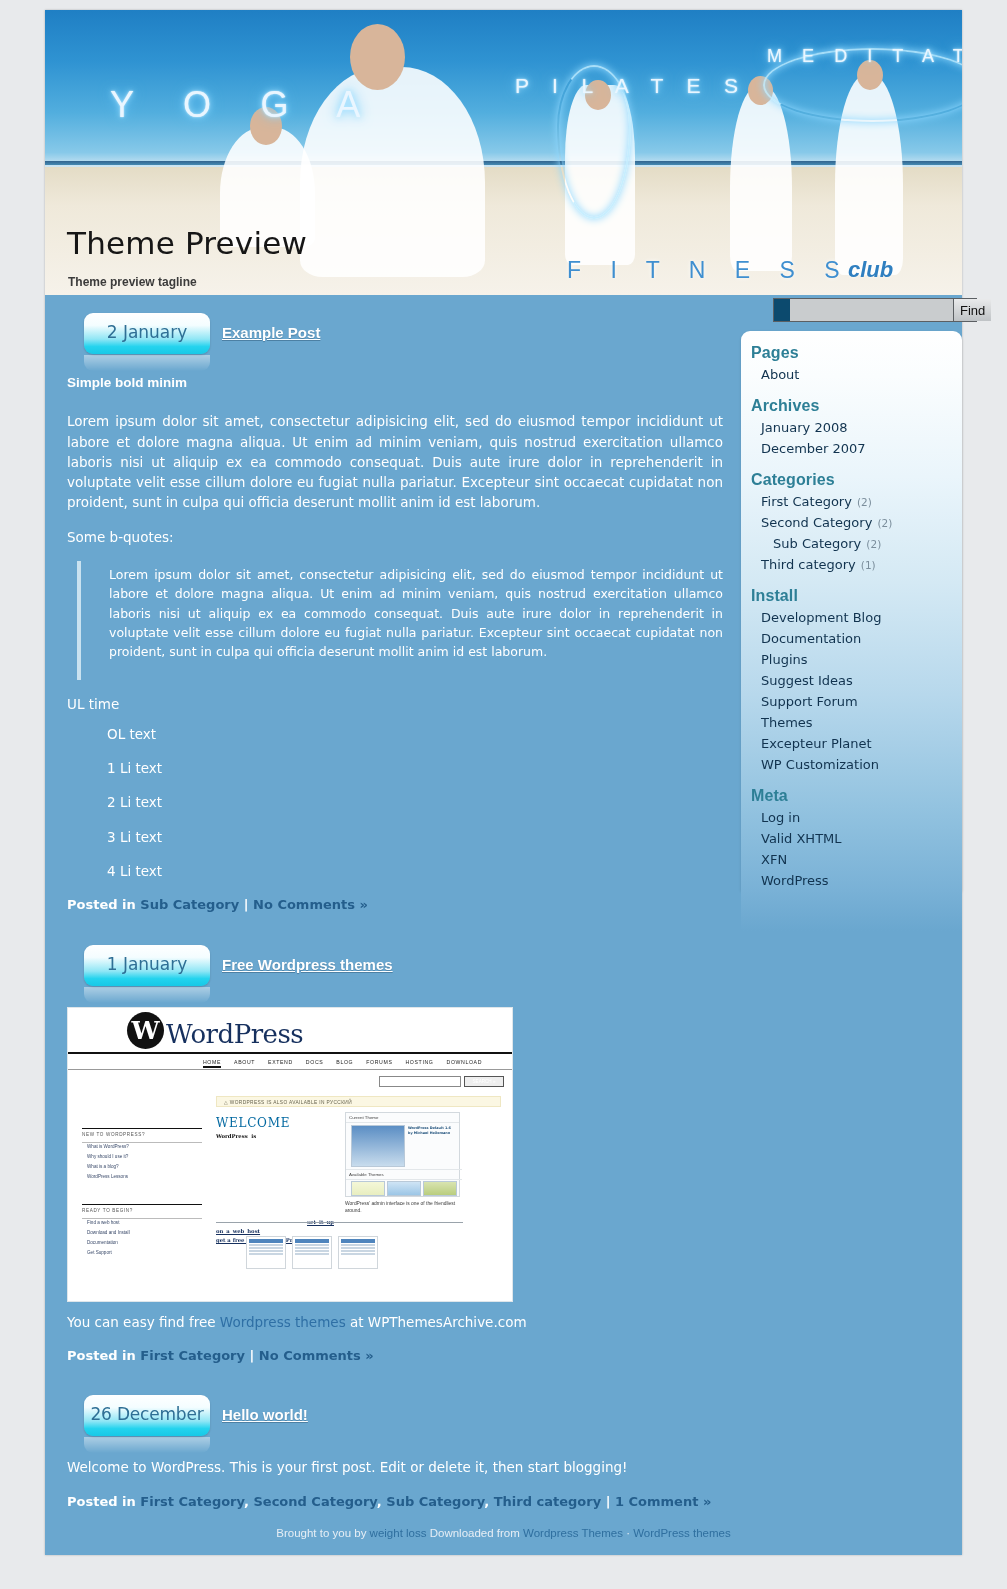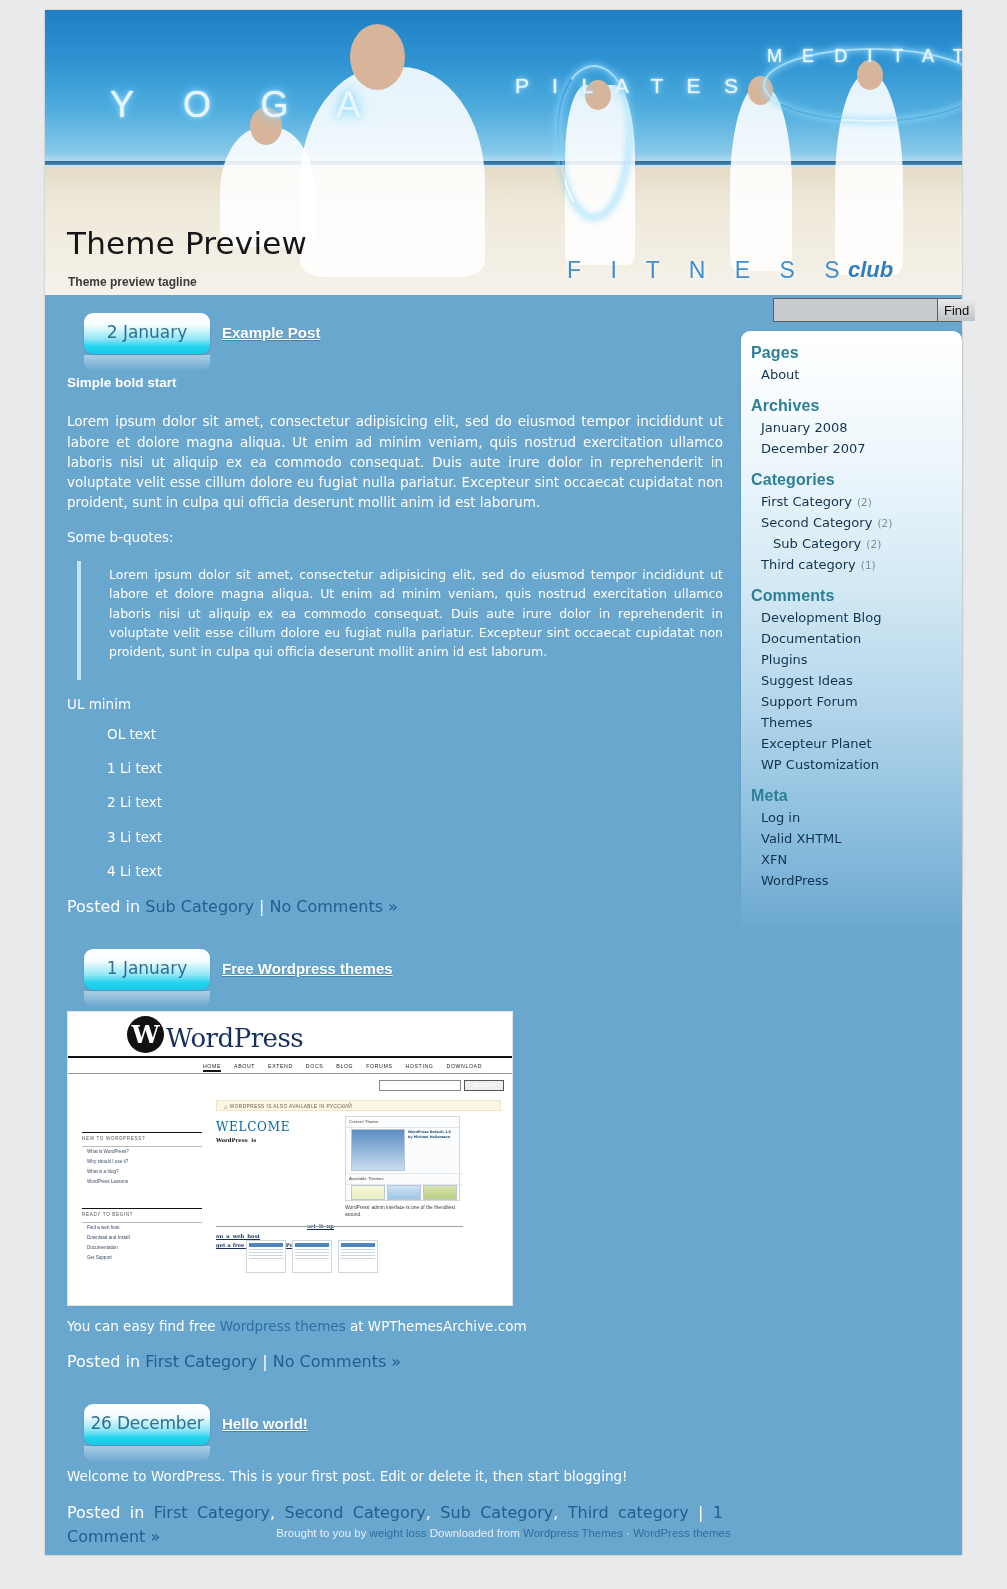--- a/index.html
+++ b/index.html
@@ -115,21 +115,21 @@
     margin:4px 0 14px 10px;padding:4px 0 4px 28px;
     border-left:4px solid #c9e2f0;
     color:#5d7f97;text-align:justify;font-size:12.5px;line-height:1.55;
   }
   blockquote p{margin:0;color:#5d7f97;}
   ul.demo-list,ol.demo-list{list-style:none;margin:0;padding:0;}
   ul.demo-list>li{margin:0 0 10px 0;}
   ol.demo-list{margin:2px 0 0 40px;}
   ol.demo-list>li{margin:0 0 14px 0;}
   .postmeta{
-    font-size:16px;color:#a9c4d8;margin:2px 0 0 0;
+    font-size:13px;color:#a9c4d8;margin:2px 0 0 0;font-weight:bold;
   }
   .postmeta a{color:#245e8c;text-decoration:none;}
   .content-link{color:#2e6fa5;text-decoration:none;}
 
   
   .wp-shot{
     margin:16px 0 10px 0;width:444px;height:293px;background:#fff;
     border:1px solid #dfe6ea;position:relative;overflow:hidden;
   }
   .wp-shot .wp-top{position:relative;height:44px;border-bottom:2px solid #111;}
@@ -193,21 +193,21 @@
   .wp-hr{position:absolute;left:148px;top:214px;width:247px;height:1px;background:#9aa3ab;}
   .wp-cards{position:absolute;left:178px;top:228px;display:flex;gap:6px;}
   .wp-card{width:40px;height:33px;border:1px solid #d0d6db;background:#fff;padding:2px;box-sizing:border-box;}
   .wp-card .bar{height:4px;background:#4f85bd;margin-bottom:1.5px;}
   .wp-card .ln{height:1.6px;background:#c9d6e2;margin-bottom:1.4px;}
 
   
   #searchform{
     position:absolute;left:46px;top:3px;width:186px;height:22px;
     display:flex;align-items:stretch;
-    border:1px solid #5b5f63;background:#0ea5e9;
+    border:1px solid #5b5f63;background:#0c4a6e;padding-left:16px;
   }
   #searchform input{
     flex:1;border:none;outline:none;background:#c9ccce;
     font-size:12px;padding:0 4px;color:#222;
     border-right:1px solid #5b5f63;
     font-family:"Liberation Sans",sans-serif;
   }
   #searchsubmit{
     width:44px;border:none;cursor:pointer;
     background:linear-gradient(180deg,#e9eaeb,#bfc3c6);
@@ -283,28 +283,28 @@
 
       <div class="post">
         <div class="post-head">
           <div class="badge-reflect"></div>
           <div class="date-badge">
             <span>2 January</span>
           </div>
           <a href="#" class="post-title">Example Post</a>
         </div>
         <div class="post-body">
-          <h4 class="bold-sample">Simple bold start</h4>
+          <h4 class="bold-sample">Simple bold minim</h4>
           <p>Lorem ipsum dolor sit amet, consectetur adipisicing elit, sed do eiusmod tempor incididunt ut labore et dolore magna aliqua. Ut enim ad minim veniam, quis nostrud exercitation ullamco laboris nisi ut aliquip ex ea commodo consequat. Duis aute irure dolor in reprehenderit in voluptate velit esse cillum dolore eu fugiat nulla pariatur. Excepteur sint occaecat cupidatat non proident, sunt in culpa qui officia deserunt mollit anim id est laborum.</p>
           <p>Some b-quotes:</p>
           <blockquote>
             <p>Lorem ipsum dolor sit amet, consectetur adipisicing elit, sed do eiusmod tempor incididunt ut labore et dolore magna aliqua. Ut enim ad minim veniam, quis nostrud exercitation ullamco laboris nisi ut aliquip ex ea commodo consequat. Duis aute irure dolor in reprehenderit in voluptate velit esse cillum dolore eu fugiat nulla pariatur. Excepteur sint occaecat cupidatat non proident, sunt in culpa qui officia deserunt mollit anim id est laborum.</p>
           </blockquote>
           <ul class="demo-list">
-            <li>UL minim</li>
+            <li>UL time</li>
           </ul>
           <ol class="demo-list">
             <li>OL text</li>
             <li>1 Li text</li>
             <li>2 Li text</li>
             <li>3 Li text</li>
             <li>4 Li text</li>
           </ol>
           <p class="postmeta">
             <span>Posted in</span>
@@ -458,21 +458,21 @@
           <h2>Categories</h2>
           <ul>
             <li><a href="#">First Category</a> <span class="cnt">(2)</span></li>
             <li><a href="#">Second Category</a> <span class="cnt">(2)</span></li>
             <li class="sub"><a href="#">Sub Category</a> <span class="cnt">(2)</span></li>
             <li><a href="#">Third category</a> <span class="cnt">(1)</span></li>
           </ul>
         </div>
 
         <div class="widget">
-          <h2>Comments</h2>
+          <h2>Install</h2>
           <ul>
             <li><a href="#">Development Blog</a></li>
             <li><a href="#">Documentation</a></li>
             <li><a href="#">Plugins</a></li>
             <li><a href="#">Suggest Ideas</a></li>
             <li><a href="#">Support Forum</a></li>
             <li><a href="#">Themes</a></li>
             <li><a href="#">Excepteur Planet</a></li>
             <li><a href="#">WP Customization</a></li>
           </ul>

